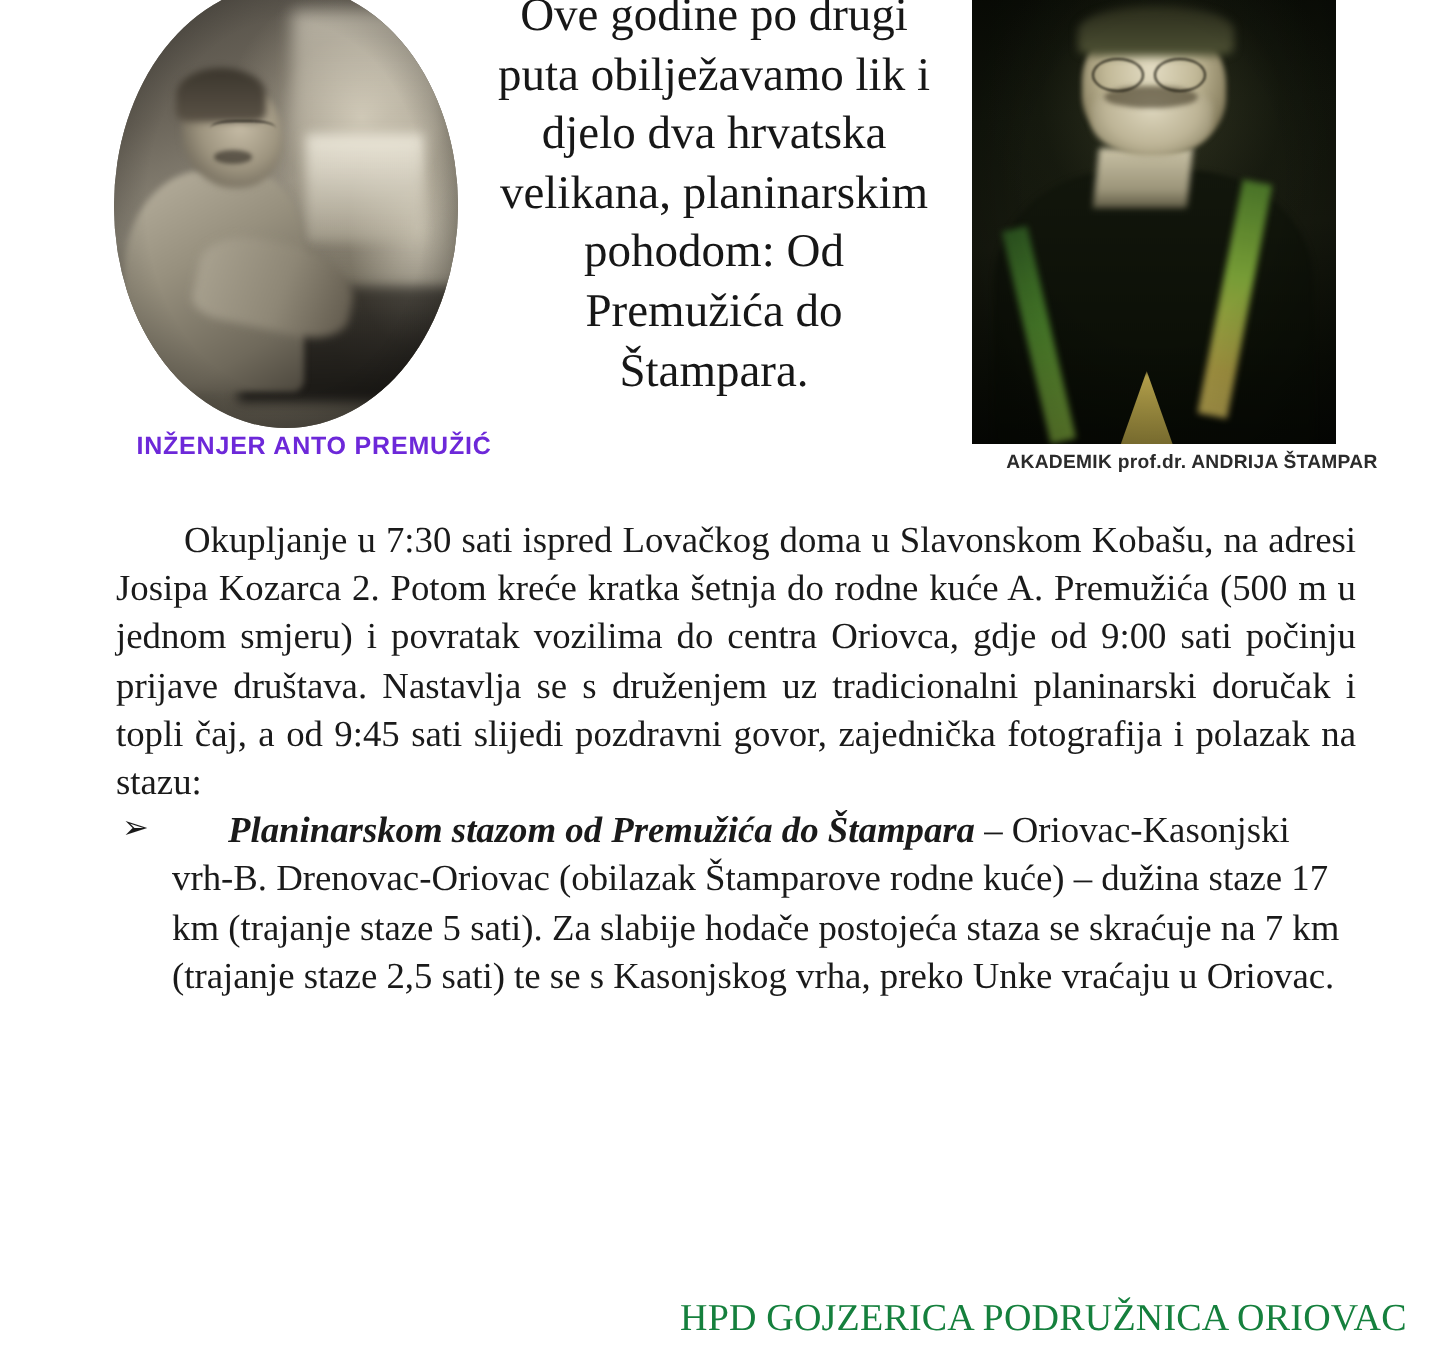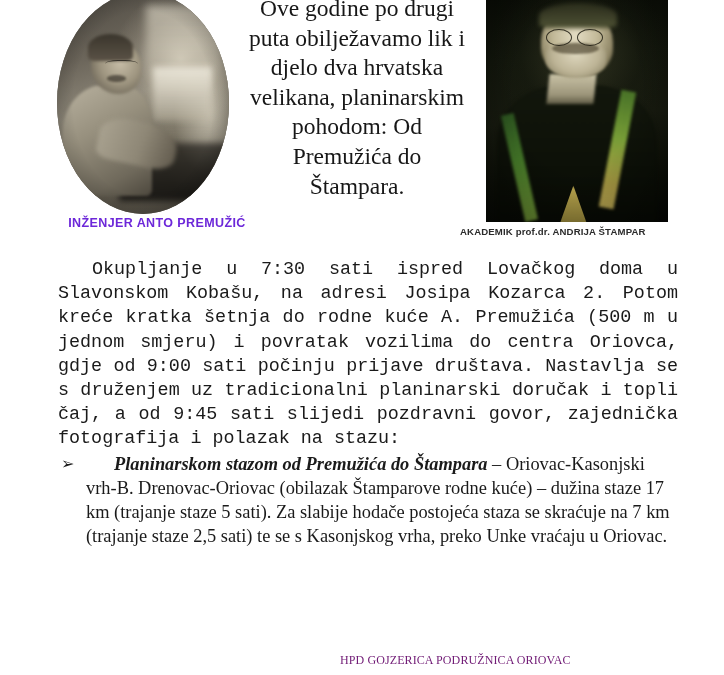--- a/index.html
+++ b/index.html
@@ -296,23 +296,24 @@
     filter: blur(1.4px);
   }
   .pr-vig {
     position: absolute;
     inset: 0;
     background: radial-gradient(ellipse 82% 82% at 50% 42%, rgba(0,0,0,0) 42%, rgba(0,0,0,0.40) 86%, rgba(0,0,0,0.60) 100%);
   }
 
   .caption-right {
     position: absolute;
-    left: 460px;
+    left: 488px;
     top: 226px;
     width: 216px;
+    text-align: center;
     font-family: "Liberation Sans", sans-serif;
     font-weight: bold;
     font-size: 9.6px;
     letter-spacing: 0.15px;
     color: #2b2b2b;
     white-space: nowrap;
   }
 
   
   .body-copy {
@@ -323,21 +324,21 @@
     font-family: "Liberation Serif", serif;
     font-size: 18.4px;
     line-height: 24.2px;
     color: #1a1a1a;
   }
   .para {
     margin: 0;
     text-align: justify;
     text-justify: inter-word;
   }
-  .para.indent { text-indent: 34px; font-family: Liberation Mono, monospace; }
+  .para.indent { text-indent: 34px; }
 
   .route-block {
     margin: 0;
     padding-left: 28px;
     position: relative;
     text-align: left;
   }
   .route-arrow {
     position: absolute;
     left: 3px;
@@ -350,24 +351,24 @@
     font-weight: bold;
     font-style: italic;
     margin-left: 28px;
   }
 
   .footer-line {
     position: absolute;
     left: 340px;
     top: 648px;
     font-family: "Liberation Serif", serif;
-    font-size: 12px;
+    font-size: 19px;
     line-height: 24px;
     letter-spacing: 0.1px;
-    color: #701a75;
+    color: #15803d;
     white-space: nowrap;
   }
 </style>
 </head>
 <body>
 
 <div class="header-band">
 
   <div class="photo-left-wrap">
     <div class="photo-left">

